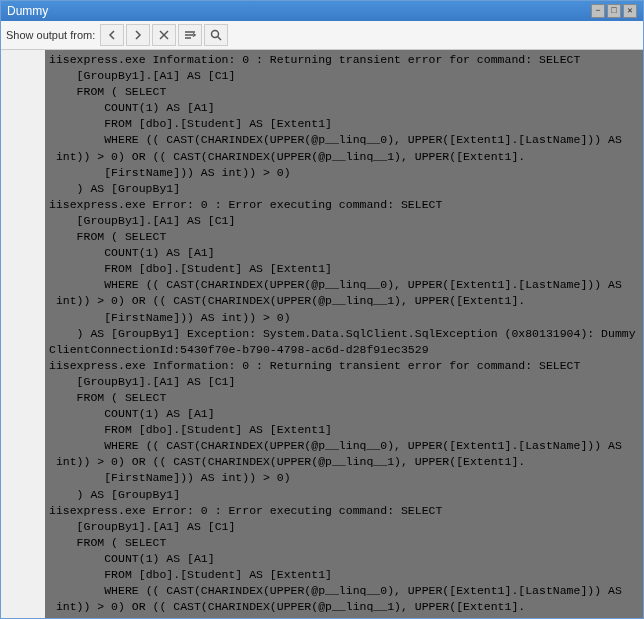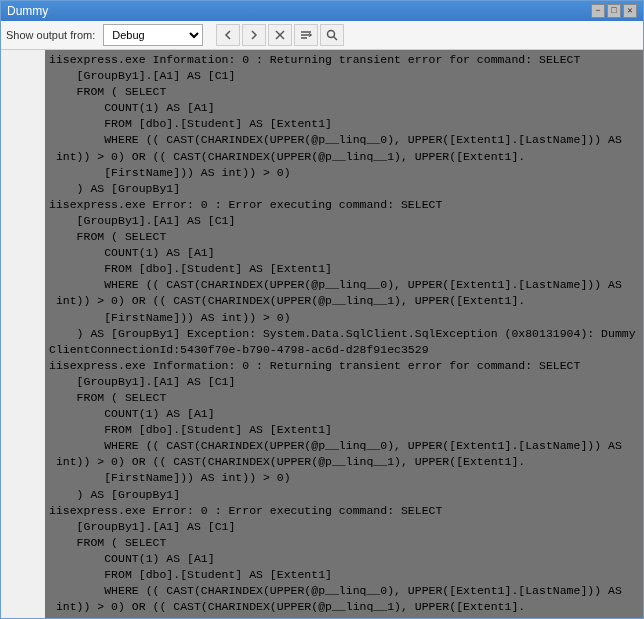--- a/index.html
+++ b/index.html
@@ -59,21 +59,21 @@
       color: #333;
       line-height: 1;
     }
 
     .toolbar {
       background: #f5f5f5;
       border-bottom: 1px solid #ccc;
       padding: 3px 5px;
       display: flex;
       align-items: center;
-      gap: 8px;
+      gap: 0;
       min-height: 28px;
     }
 
     .toolbar-label {
       font-family: 'Segoe UI', sans-serif;
       font-size: 11px;
       color: #333;
       white-space: nowrap;
     }
 
@@ -157,25 +157,20 @@
         <span>□</span>
       </div>
       <div class="title-bar-btn">
         <span>✕</span>
       </div>
     </div>
   </div>
 
   <div class="toolbar">
     <span class="toolbar-label">Show output from:</span>
-    <select class="toolbar-select">
-      <option>Debug</option>
-      <option>Build</option>
-      <option>All Output</option>
-    </select>
     <div class="toolbar-buttons">
 
       <div class="toolbar-icon-btn" title="Go to previous message">
         <svg class="icon-svg" viewBox="0 0 14 14" fill="none" stroke="#555" stroke-width="1.5">
           <polyline points="9,3 5,7 9,11"></polyline>
         </svg>
       </div>
 
       <div class="toolbar-icon-btn" title="Go to next message">
         <svg class="icon-svg" viewBox="0 0 14 14" fill="none" stroke="#555" stroke-width="1.5">

